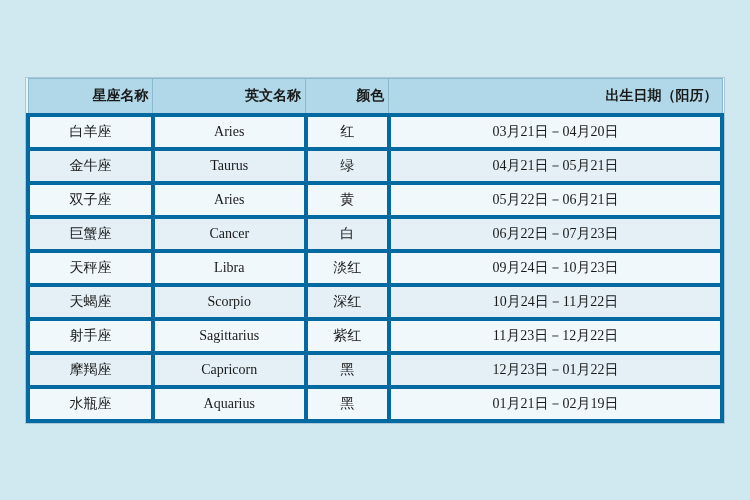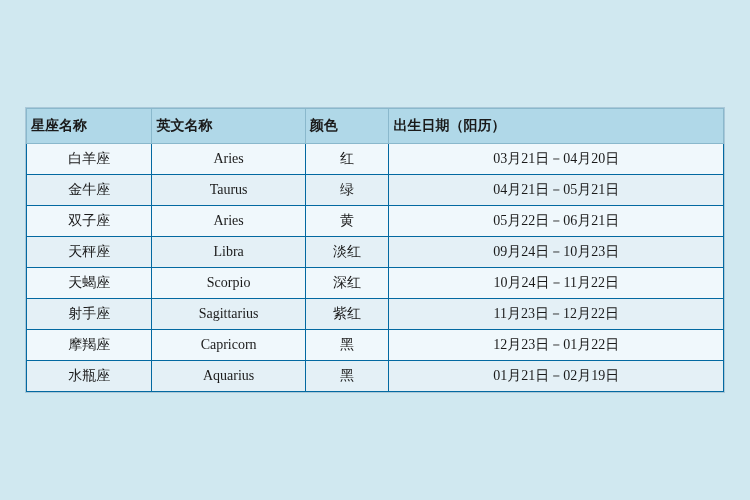--- a/index.html
+++ b/index.html
@@ -23,30 +23,30 @@
       width: 700px;
     }
     table {
       width: 100%;
       border-collapse: collapse;
     }
     th {
       background-color: #b0d8e8;
       color: #1a1a1a;
       font-weight: bold;
-      text-align: left;
+      text-align: right;
       padding: 8px 4px;
       border: 1px solid #8ab8cc;
       font-size: 14px;
       margin-left: 20px;
     }
     td {
       text-align: center;
       padding: 6px 4px;
-      border: 1px solid #0369a1;
+      border: 4px solid #0369a1;
       background-color: #f0f8fc;
       color: #1a1a1a;
       font-size: 14px;
     }
     tr:nth-child(even) td {
       background-color: #e4f0f6;
     }
     .col-name { width: 18%; }
     .col-en { width: 22%; }
     .col-color { width: 12%; }
@@ -78,20 +78,26 @@
           <td>绿</td>
           <td>04月21日－05月21日</td>
         </tr>
         <tr>
           <td>双子座</td>
           <td>Aries</td>
           <td>黄</td>
           <td>05月22日－06月21日</td>
         </tr>
         <tr>
+          <td>巨蟹座</td>
+          <td>Cancer</td>
+          <td>白</td>
+          <td>06月22日－07月23日</td>
+        </tr>
+        <tr>
           <td>天秤座</td>
           <td>Libra</td>
           <td>淡红</td>
           <td>09月24日－10月23日</td>
         </tr>
         <tr>
           <td>天蝎座</td>
           <td>Scorpio</td>
           <td>深红</td>
           <td>10月24日－11月22日</td>

